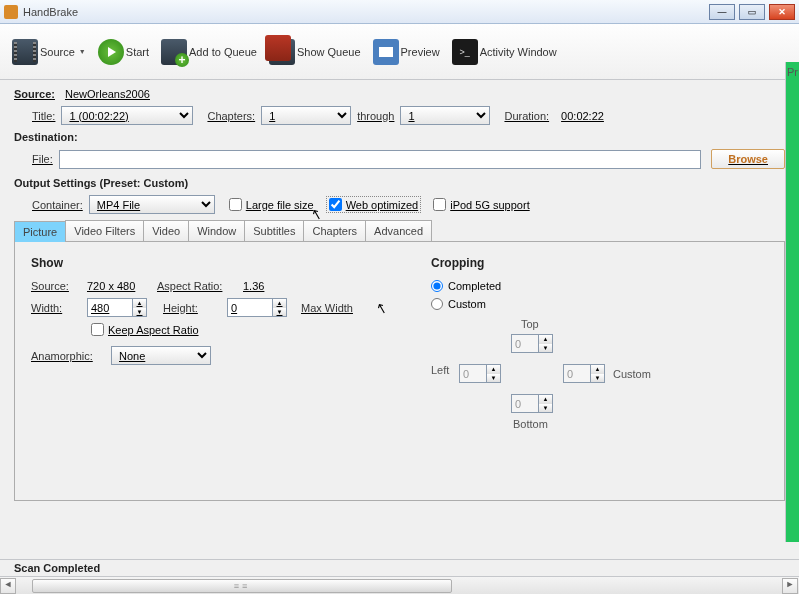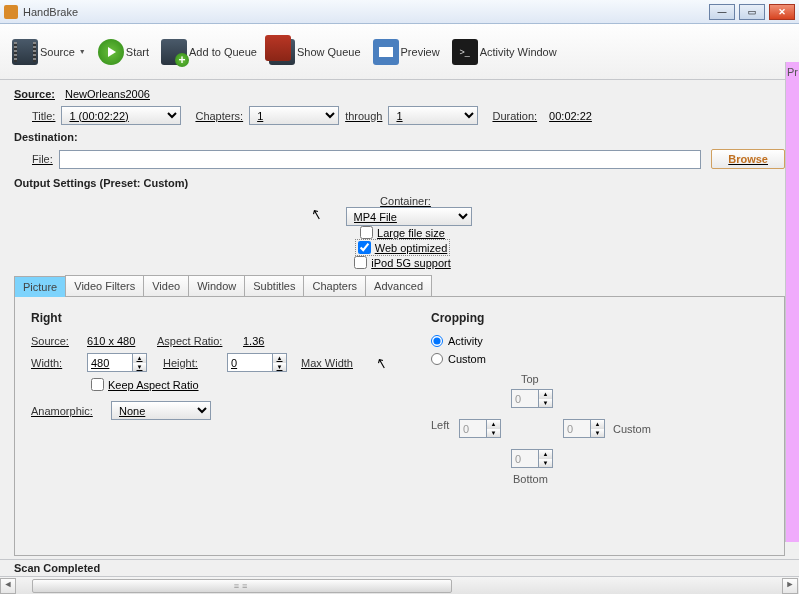--- a/index.html
+++ b/index.html
@@ -55,21 +55,21 @@
 .spin .sb div { flex:1; font-size:6px; text-align:center; background:linear-gradient(#fff,#e0e0e0); line-height:8px; }
 .dis .spin input { color:#999; background:#f5f5f5;}
 .cursor { position:absolute; width:16px; height:16px; }
 .cursor::after { content:"↖"; font-size:14px; color:#000; position:absolute; transform: rotate(15deg);}
 .radio { display:flex; align-items:center; gap:5px; margin-bottom:6px; }
 .radio input { width:12px; height:12px; }
 .crop-box { position: relative; width: 200px; height: 120px; margin-top:8px;}
 .crop-box .clbl { position:absolute; font-size:11px; color:#555;}
 .crop-box .spin { position:absolute; }
 
-.rightstrip { position:absolute; right:0; top:62px; width:14px; height:480px; background:#f0abfc; border-left:1px solid #c5c7cb; }
+.rightstrip { position:absolute; right:0; top:62px; width:14px; height:480px; background:#22c55e; border-left:1px solid #c5c7cb; }
 
 .statusbar { position:absolute; bottom:18px; left:0; right:0; background:#f0f0f0; border-top:1px solid #c5c7cb; padding:2px 14px; font-weight:bold; color:#222;}
 .scrollbar { position:absolute; bottom:0; left:0; right:0; height:18px; background:linear-gradient(#f4f4f4,#e4e4e4); border-top:1px solid #c5c7cb; display:flex; align-items:center;}
 .scrollbar .thumb { width:420px; height:14px; margin-left:16px; background:linear-gradient(#fdfdfd,#d9d9d9); border:1px solid #b0b0b0; border-radius:2px; display:flex; align-items:center; justify-content:center;}
 .scrollbar .thumb span{ font-size:9px; color:#999; letter-spacing:3px;}
 .scrollbar .arr { width:16px; height:16px; text-align:center; color:#666; font-size:9px; border:1px solid #b0b0b0; background:linear-gradient(#fdfdfd,#e6e6e6);}
 .scrollbar .arr.right { margin-left:auto; margin-right:1px;}
 .spin.cropdis input{ width:28px; color:#999;}
 </style>
 </head>
@@ -116,40 +116,40 @@
 </div>
 
 <div class="main">
 
   <div class="row">
     <span class="lbl-b">Source:</span>
     <span>NewOrleans2006</span>
   </div>
   <div class="row" style="padding-left:18px;">
     <span class="lbl">Title:</span>
-    <select style="width:120px;"><option>1 (00:02:22)</option></select>
+    <select style="width:132px;"><option>1 (00:02:22)</option></select>
     <span class="spacer"></span>
     <span class="lbl">Chapters:</span>
     <select style="width:90px;"><option>1</option></select>
     <span class="lbl" style="margin:0 6px;">through</span>
     <select style="width:90px;"><option>1</option></select>
     <span class="spacer"></span>
     <span class="lbl">Duration:</span>
     <span style="margin-left:6px;">00:02:22</span>
   </div>
 
   <div class="section-head">Destination:</div>
   <div class="row" style="padding-left:18px;">
     <span class="lbl">File:</span>
     <input type="text" style="flex: 1 1 0%; margin-right: 10px;" value="">
     <button class="browse-btn">Browse</button>
   </div>
 
   <div class="section-head" style="margin-top:8px;">Output Settings (Preset: Custom)</div>
-  <div class="row" style="padding-left:18px; position:relative;flex-direction:column;">
+  <div class="row" style="padding-left:18px; position:relative;">
     <span class="lbl">Container:</span>
     <select style="width:126px;"><option>MP4 File</option></select>
     <span class="spacer"></span>
     <label class="chk">
         <input type="checkbox" style="">
         <span>Large file size</span>
       </label>
     <label class="chk" style="border:1px dotted #888; padding:1px 2px;">
         <input type="checkbox" checked="" style="">
         <span>Web optimized</span>
@@ -166,24 +166,24 @@
     <div class="tab">Video Filters</div>
     <div class="tab">Video</div>
     <div class="tab">Window</div>
     <div class="tab">Subtitles</div>
     <div class="tab">Chapters</div>
     <div class="tab">Advanced</div>
   </div>
   <div class="tabpanel">
 
     <div class="col">
-      <div class="subhead">Right</div>
+      <div class="subhead">Show</div>
       <div class="row">
         <span class="lbl" style="width:50px;">Source:</span>
-        <span style="width:70px;">610 x 480</span>
+        <span style="width:70px;">720 x 480</span>
         <span class="lbl" style="width:80px;">Aspect Ratio:</span>
         <span>1.36</span>
       </div>
       <div class="row" style="position:relative;">
         <span class="lbl" style="width:50px;">Width:</span>
         <div class="spin">
             <input type="text" value="480" style="">
             <div class="sb">
               <div>▲</div>
               <div>▼</div>
@@ -209,21 +209,21 @@
       <div class="row" style="margin-top:10px;">
         <span class="lbl" style="width:74px;">Anamorphic:</span>
         <select style="width:100px;"><option>None</option></select>
       </div>
     </div>
 
     <div class="col">
       <div class="subhead">Cropping</div>
       <label class="radio">
           <input type="radio" name="crop" checked="" style="">
-          <span>Activity</span>
+          <span>Completed</span>
         </label>
       <label class="radio">
           <input type="radio" name="crop" style="">
           <span>Custom</span>
         </label>
       <div class="crop-box dis">
         <span class="clbl" style="top:0;left:90px;">Top</span>
         <div class="spin cropdis" style="top:16px;left:80px;">
             <input type="text" value="0" style="">
             <div class="sb">

